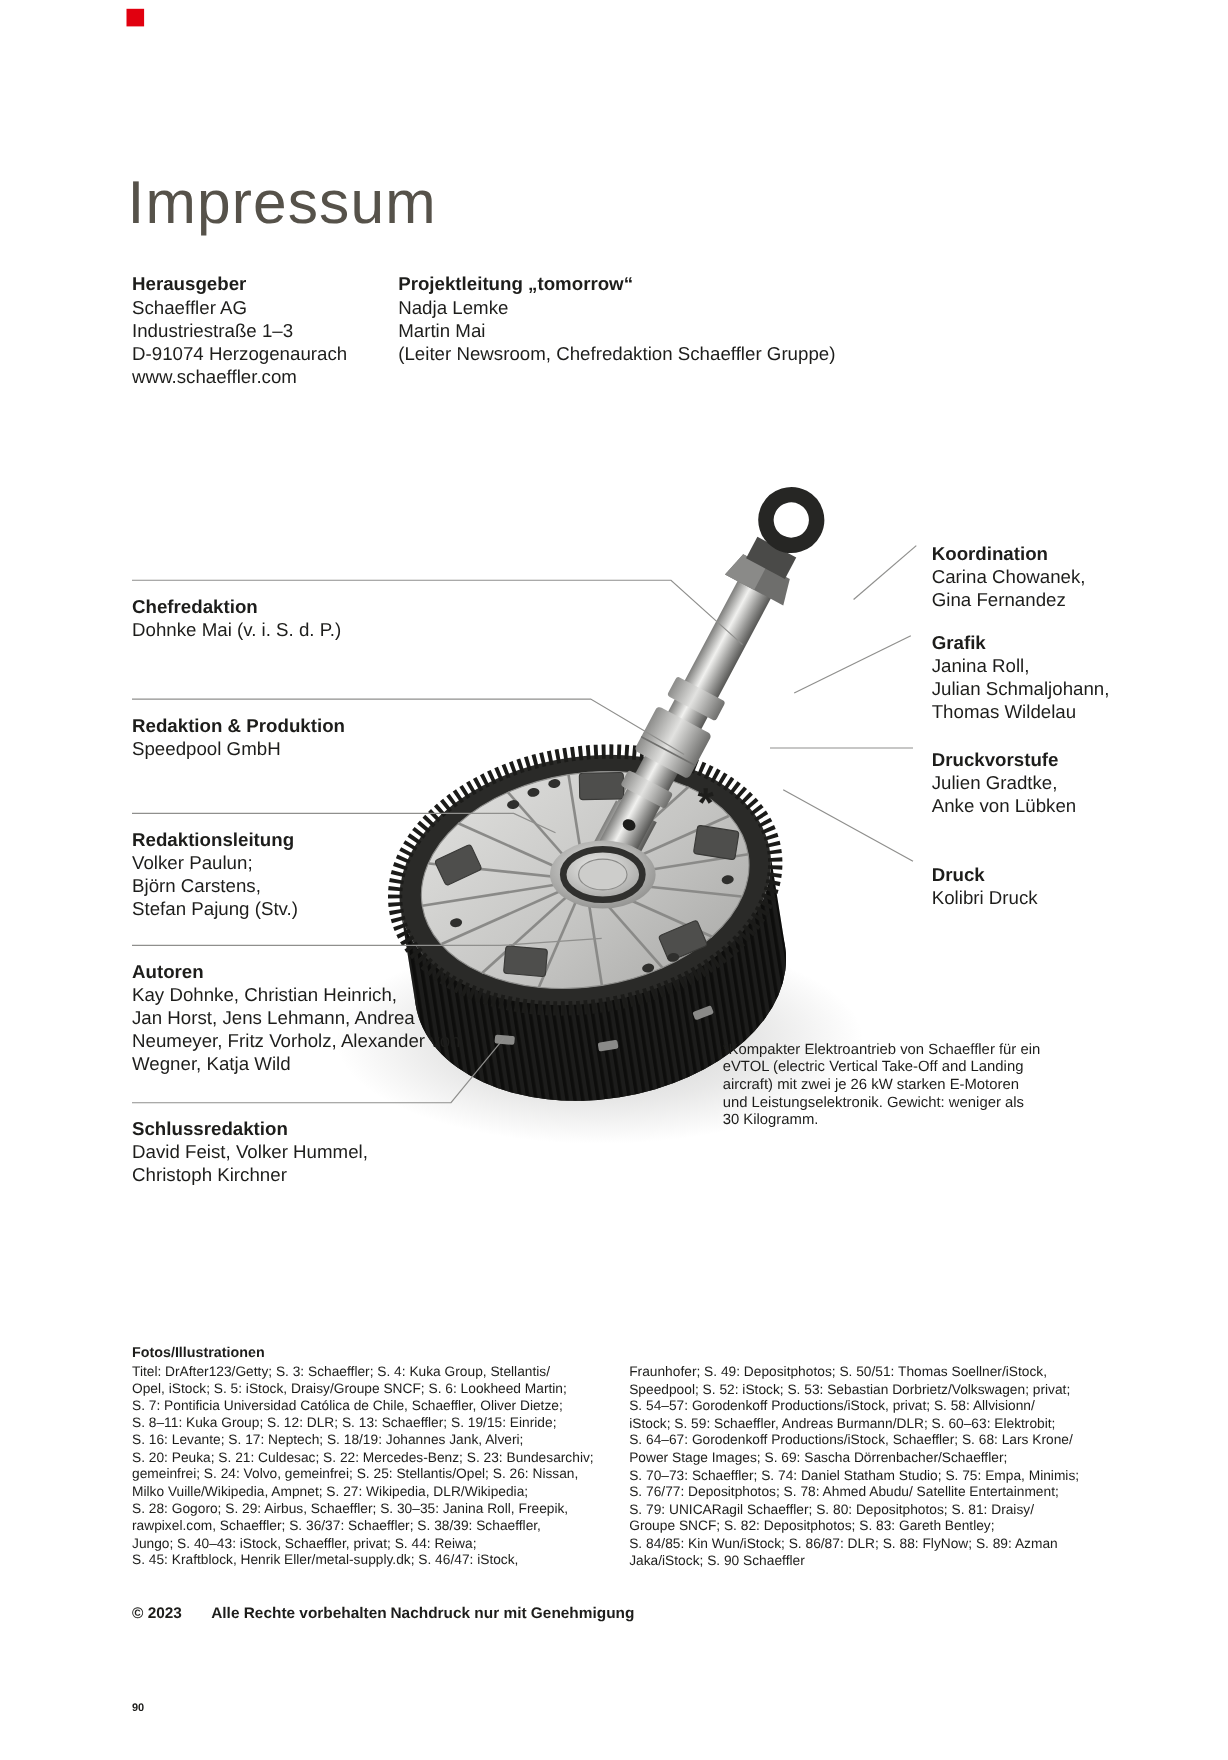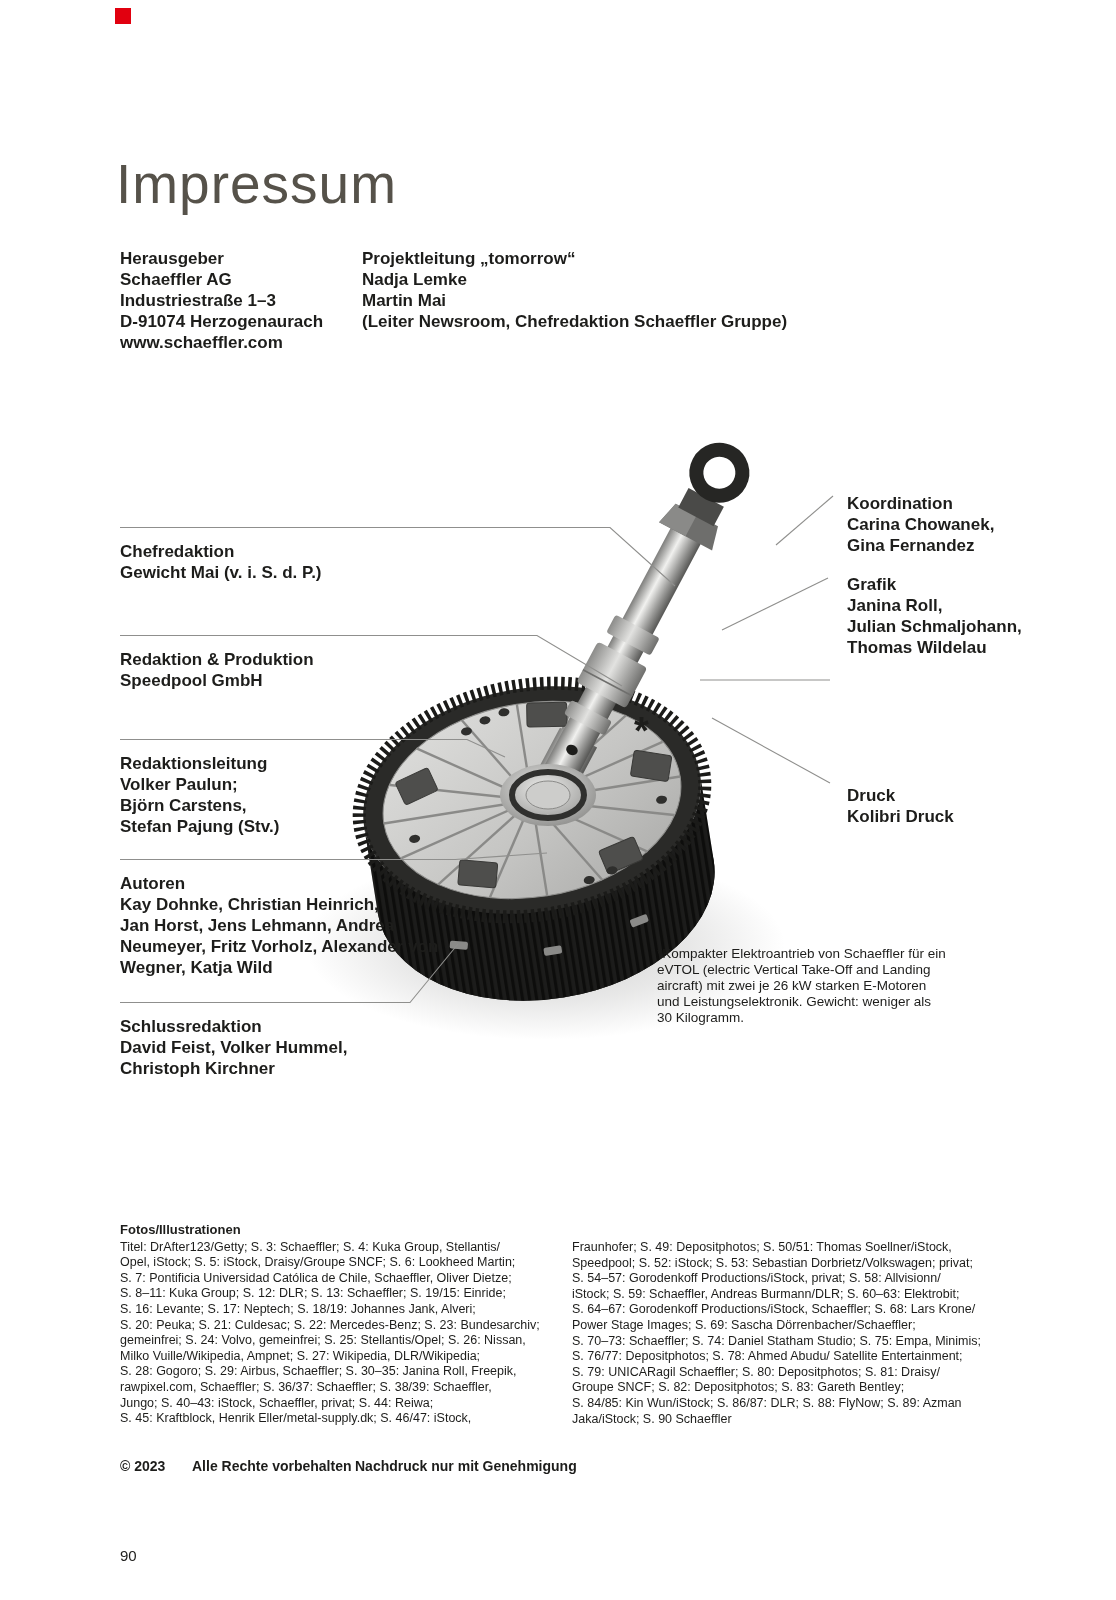--- a/index.html
+++ b/index.html
@@ -3,29 +3,29 @@
 <meta charset="utf-8">
 <style>
   html,body{margin:0;padding:0;background:#ffffff;}
   #page{position:relative;width:1116px;height:1600px;background:#ffffff;overflow:hidden;
         font-family:"Liberation Sans",sans-serif;color:#1d1d1b;}
   .abs{position:absolute;}
   .brandmark{width:16px;height:16px;}
   .pagetitle{font-size:55px;line-height:1;color:#56524a;letter-spacing:1px;font-weight:400;}
   .block{font-size:17px;line-height:21px;}
   .block .bh{font-weight:700;}
-  .block div{white-space:nowrap;font-weight:bold;}
+  .block div{white-space:nowrap;}
   .credits{font-size:12.5px;line-height:15.6px;}
   .credits .bh{font-weight:700;font-size:13px;}
   .credits div{white-space:nowrap;}
   .footnote{font-size:13.5px;line-height:15.9px;}
   .footnote div{white-space:nowrap;}
   .asterisk{font-size:38px;font-weight:700;line-height:1;}
   .footer-item{font-size:14px;font-weight:700;white-space:nowrap;}
-  .pagenum{font-size:15px;font-weight:400;}
+  .pagenum{font-size:10px;font-weight:700;}
   svg{display:block;}
 </style>
 </head>
 <body>
 
 <div id="page">
 
   <div class="abs brandmark" style="left: 115px; top: 8px; background: rgb(225, 0, 15);"></div>
 
   <div class="abs pagetitle" style="left:116px;top:157px;">Impressum</div>
@@ -167,21 +167,21 @@
       <polyline points="776,545 833,496"></polyline>
       <polyline points="722,630 828,578"></polyline>
       <polyline points="700,680 830,680"></polyline>
       <polyline points="712,718 830,783"></polyline>
     </g>
   </svg>
 
   <div class="abs block" style="left:120px;top:541px;">
     <div class="bh">Chefredaktion</div>
     <div>
-        <div>Gewicht Mai (v. i. S. d. P.)</div>
+        <div>Dohnke Mai (v. i. S. d. P.)</div>
       </div>
   </div>
   <div class="abs block" style="left:120px;top:649px;">
     <div class="bh">Redaktion &amp; Produktion</div>
     <div>
         <div>Speedpool GmbH</div>
       </div>
   </div>
   <div class="abs block" style="left:120px;top:753px;">
     <div class="bh">Redaktionsleitung</div>
@@ -214,20 +214,27 @@
         <div>Carina Chowanek,</div>
         <div>Gina Fernandez</div>
       </div>
   </div>
   <div class="abs block" style="left:847px;top:574px;">
     <div class="bh">Grafik</div>
     <div>
         <div>Janina Roll,</div>
         <div>Julian Schmaljohann,</div>
         <div>Thomas Wildelau</div>
+      </div>
+  </div>
+  <div class="abs block" style="left:847px;top:680px;">
+    <div class="bh">Druckvorstufe</div>
+    <div>
+        <div>Julien Gradtke,</div>
+        <div>Anke von Lübken</div>
       </div>
   </div>
   <div class="abs block" style="left:847px;top:785px;">
     <div class="bh">Druck</div>
     <div>
         <div>Kolibri Druck</div>
       </div>
   </div>
 
   <div class="abs asterisk" style="left:634px;top:712px;">*</div>

